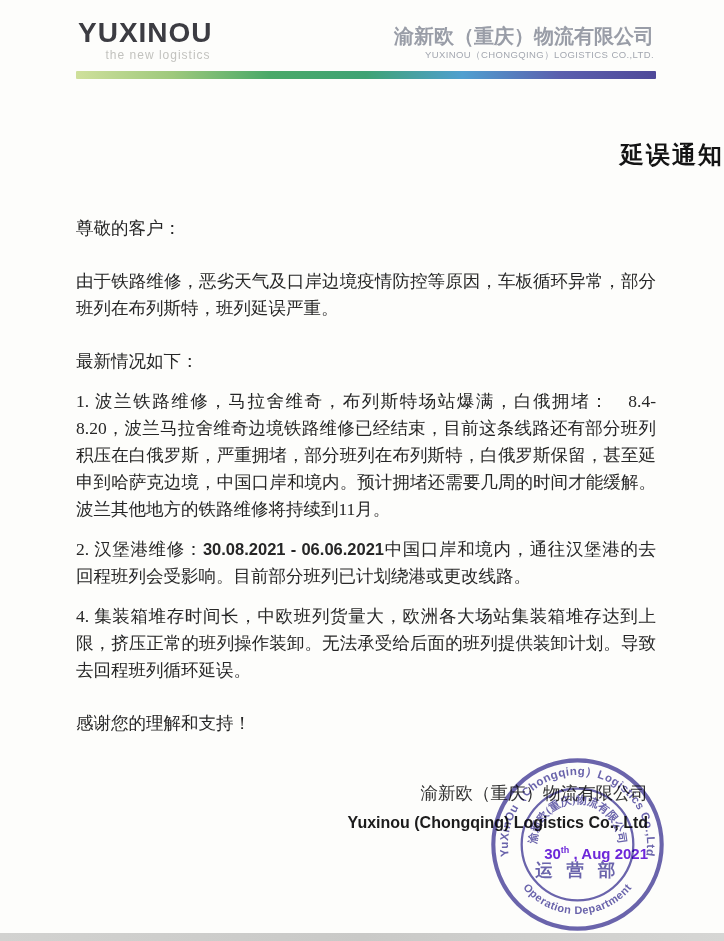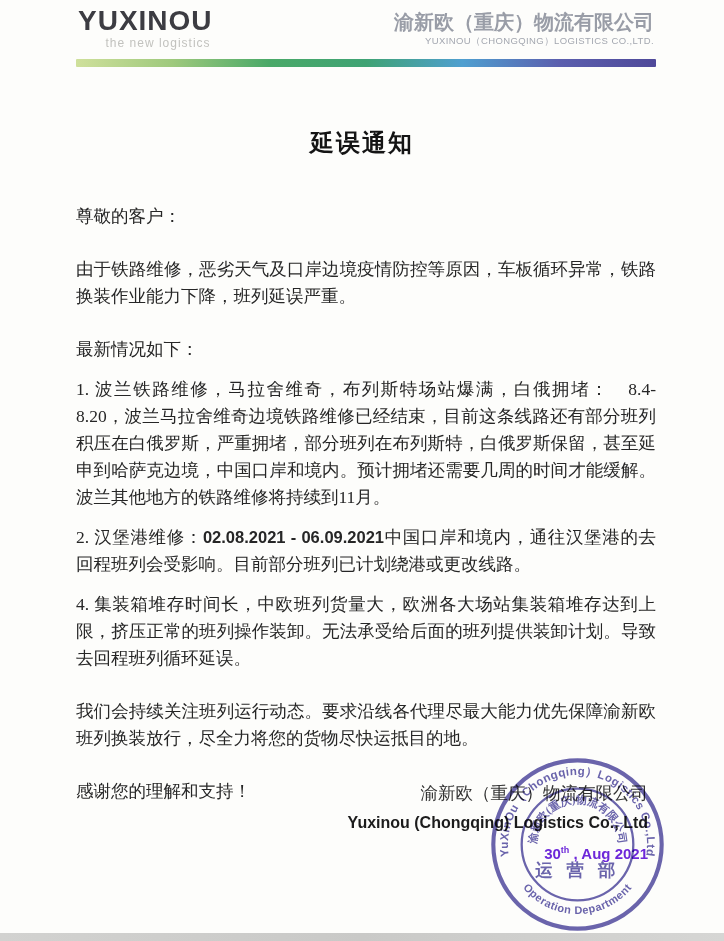--- a/index.html
+++ b/index.html
@@ -11,22 +11,22 @@
     color: #222;
     position: relative;
     overflow: hidden;
   }
   .page { position: relative; width: 724px; height: 941px; background: #fdfdfb; }
 
   
   .letterhead {
     display: flex;
     justify-content: space-between;
-    align-items: center;
-    padding: 6px 70px 0 78px;
+    align-items: flex-end;
+    padding: 18px 70px 0 78px;
   }
   .logo-block { display: flex; flex-direction: column; }
   .logo-text {
     font-family: "Liberation Sans", "DejaVu Sans", sans-serif;
     font-weight: 800;
     font-size: 28px;
     letter-spacing: 1px;
     color: #3c3c42;
     line-height: 1.05;
   }
@@ -56,21 +56,21 @@
     margin-top: 1px;
   }
   .gradient-bar {
     height: 8px;
     margin: 9px 68px 0 76px;
     border-radius: 1px;
   }
 
   
   .notice-title {
-    text-align: center;
+    text-align: right;
     font-size: 24px;
     font-weight: 700;
     letter-spacing: 2px;
     color: #141414;
     margin-top: 60px;
   }
 
   
   .letter-body {
     margin: 44px 68px 0 76px;
@@ -153,26 +153,25 @@
       <div class="company-en">YUXINOU（CHONGQING）LOGISTICS CO.,LTD.</div>
     </div>
   </header>
 
   <div class="gradient-bar" style="background: linear-gradient(90deg, rgb(207, 224, 155), rgb(158, 201, 124), rgb(74, 169, 104), rgb(63, 163, 116), rgb(79, 159, 208), rgb(91, 95, 174), rgb(79, 73, 153));"></div>
 
   <h1 class="notice-title">延误通知</h1>
 
   <main class="letter-body">
     <p>尊敬的客户：</p>
-    <p class="para-gap">由于铁路维修，恶劣天气及口岸边境疫情防控等原因，车板循环异常，铁路换装作业能力下降，班列延误严重。</p>
+    <p class="para-gap">由于铁路维修，恶劣天气及口岸边境疫情防控等原因，车板循环异常，部分班列在布列斯特，班列延误严重。</p>
     <p class="para-gap">最新情况如下：</p>
     <p class="item-gap">1. 波兰铁路维修，马拉舍维奇，布列斯特场站爆满，白俄拥堵：　8.4-8.20，波兰马拉舍维奇边境铁路维修已经结束，目前这条线路还有部分班列积压在白俄罗斯，严重拥堵，部分班列在布列斯特，白俄罗斯保留，甚至延申到哈萨克边境，中国口岸和境内。预计拥堵还需要几周的时间才能缓解。波兰其他地方的铁路维修将持续到11月。</p>
-    <p class="item-gap"><span>2. 汉堡港维修：</span><span class="sans-dates">02.08.2021 - 06.09.2021</span><span>中国口岸和境内，通往汉堡港的去回程班列会受影响。目前部分班列已计划绕港或更改线路。</span></p>
+    <p class="item-gap"><span>2. 汉堡港维修：</span><span class="sans-dates">30.08.2021 - 06.06.2021</span><span>中国口岸和境内，通往汉堡港的去回程班列会受影响。目前部分班列已计划绕港或更改线路。</span></p>
     <p class="item-gap">4. 集装箱堆存时间长，中欧班列货量大，欧洲各大场站集装箱堆存达到上限，挤压正常的班列操作装卸。无法承受给后面的班列提供装卸计划。导致去回程班列循环延误。</p>
-    <p class="para-gap">我们会持续关注班列运行动态。要求沿线各代理尽最大能力优先保障渝新欧班列换装放行，尽全力将您的货物尽快运抵目的地。</p>
     <p class="para-gap">感谢您的理解和支持！</p>
   </main>
 
   <div class="signature">
     <div class="sig-cn">渝新欧（重庆）物流有限公司</div>
     <div class="sig-en">Yuxinou (Chongqing) Logistics Co., Ltd</div>
     <div class="sig-date"><span>30</span><sup>th</sup><span> , Aug 2021</span></div>
   </div>
 
   <svg class="seal" viewBox="0 0 200 200" aria-hidden="true">

